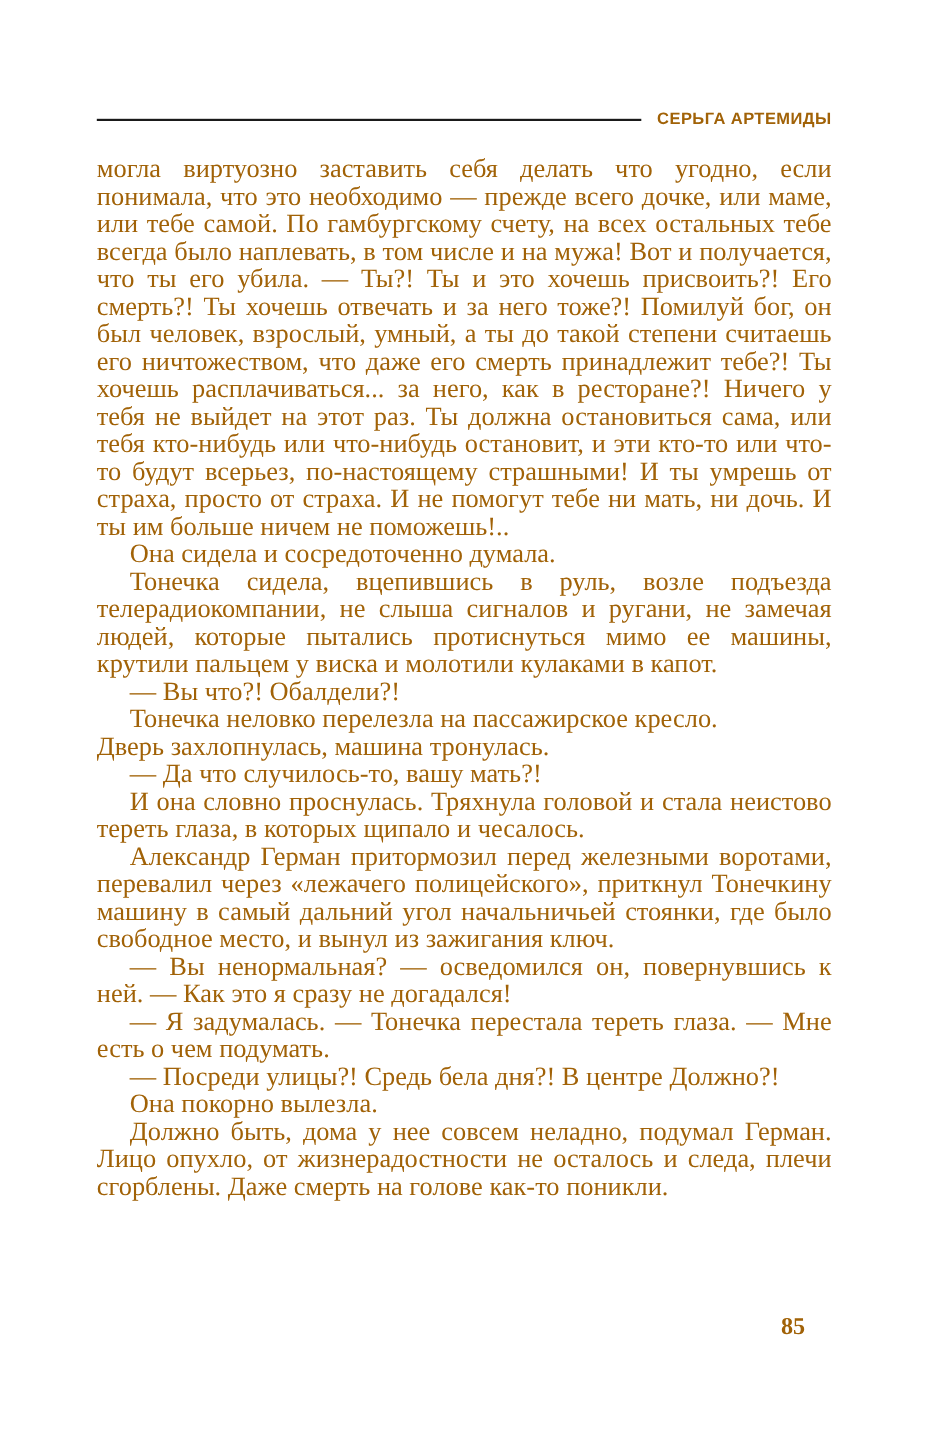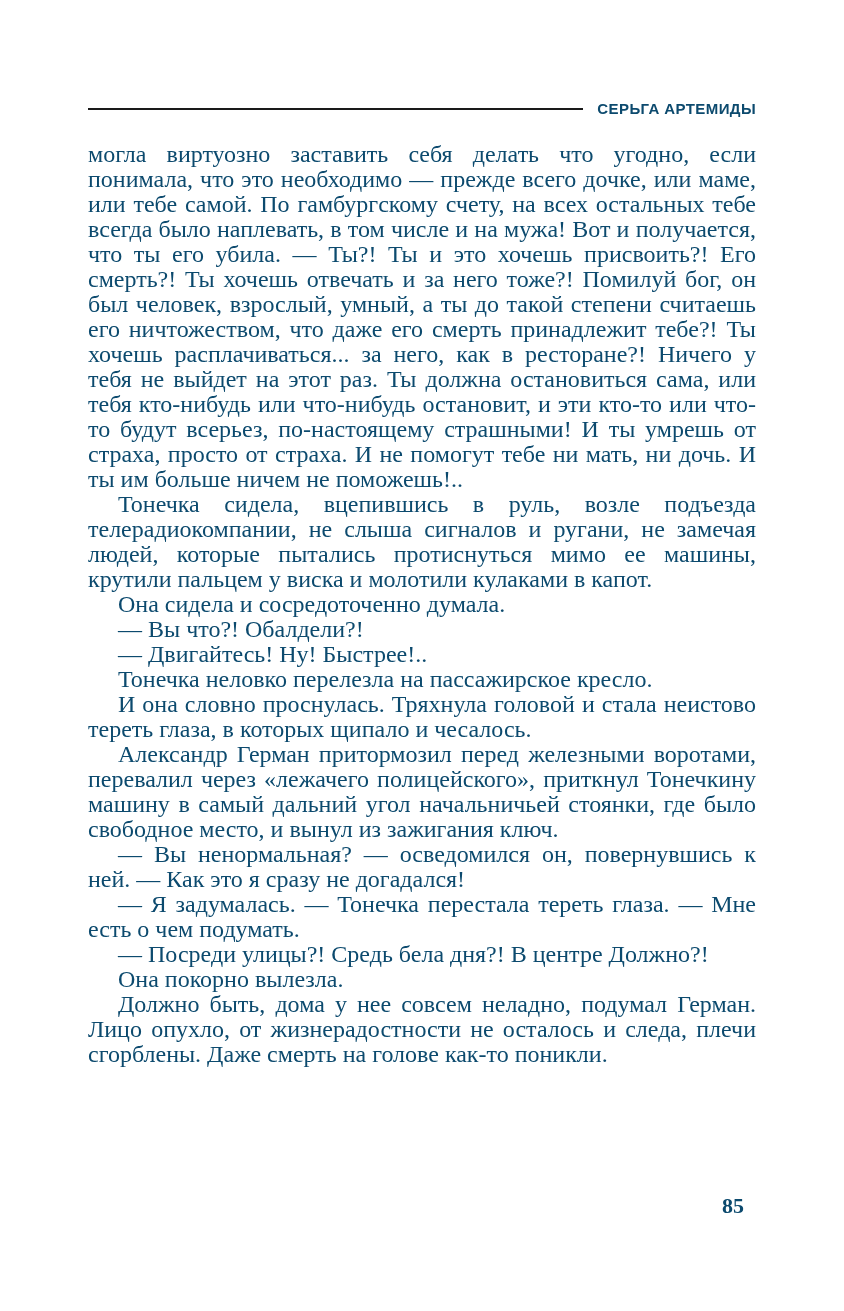--- a/index.html
+++ b/index.html
@@ -8,21 +8,21 @@
     background: #ffffff;
   }
   .page {
     position: relative;
     width: 844px;
     height: 1311px;
     background: #ffffff;
     box-sizing: border-box;
     padding: 98px 88px 0 88px;
     font-family: "Liberation Serif", "DejaVu Serif", serif;
-    color: #0c4a6e;
+    color: #a16207;
     overflow: hidden;
   }
   .running-header {
     display: flex;
     align-items: center;
     gap: 14px;
     height: 20px;
     margin-bottom: 24px;
   }
   .header-rule {
@@ -43,46 +43,47 @@
     font-size: 24px;
     line-height: 25px;
     text-align: justify;
     text-indent: 30px;
   }
   .body-text p.noindent {
     text-indent: 0;
   }
   .page-footer {
     position: absolute;
-    right: 100px;
+    right: 112px;
     bottom: 92px;
   }
   .page-number {
     font-family: "Liberation Serif", "DejaVu Serif", serif;
     font-weight: bold;
     font-size: 22px;
   }
 </style>
 </head>
 <body>
 
 <div class="page">
 
   <div class="running-header">
     <div class="header-rule"></div>
     <div class="header-title">СЕРЬГА АРТЕМИДЫ</div>
   </div>
 
   <div class="body-text">
     <p class="noindent">могла виртуозно заставить себя делать что угодно, если понимала, что это необходимо — прежде всего дочке, или маме, или тебе самой. По гамбургскому счету, на всех остальных тебе всегда было наплевать, в том числе и на мужа! Вот и получается, что ты его убила. — Ты?! Ты и это хочешь присвоить?! Его смерть?! Ты хочешь отвечать и за него тоже?! Помилуй бог, он был человек, взрослый, умный, а ты до такой степени считаешь его ничтожеством, что даже его смерть принадлежит тебе?! Ты хочешь расплачиваться... за него, как в ресторане?! Ничего у тебя не выйдет на этот раз. Ты должна остановиться сама, или тебя кто-нибудь или что-нибудь остановит, и эти кто-то или что-то будут всерьез, по-настоящему страшными! И ты умрешь от страха, просто от страха. И не помогут тебе ни мать, ни дочь. И ты им больше ничем не поможешь!..</p>
+    <p>Она сидела и сосредоточенно думала.</p>
     <p>Тонечка сидела, вцепившись в руль, возле подъезда телерадиокомпании, не слыша сигналов и ругани, не замечая людей, которые пытались протиснуться мимо ее машины, крутили пальцем у виска и молотили кулаками в капот.</p>
-    <p>Она сидела и сосредоточенно думала.</p>
     <p>— Вы что?! Обалдели?!</p>
-    <p>— Двигайтесь! Ну! Быстрее!..</p>
     <p>Тонечка неловко перелезла на пассажирское кресло.</p>
+    <p class="noindent">Дверь захлопнулась, машина тронулась.</p>
+    <p>— Да что случилось-то, вашу мать?!</p>
     <p>И она словно проснулась. Тряхнула головой и стала неистово тереть глаза, в которых щипало и чесалось.</p>
     <p>Александр Герман притормозил перед железными воротами, перевалил через «лежачего полицейского», приткнул Тонечкину машину в самый дальний угол начальничьей стоянки, где было свободное место, и вынул из зажигания ключ.</p>
     <p>— Вы ненормальная? — осведомился он, повернувшись к ней. — Как это я сразу не догадался!</p>
     <p>— Я задумалась. — Тонечка перестала тереть глаза. — Мне есть о чем подумать.</p>
     <p>— Посреди улицы?! Средь бела дня?! В центре Должно?!</p>
     <p>Она покорно вылезла.</p>
     <p>Должно быть, дома у нее совсем неладно, подумал Герман. Лицо опухло, от жизнерадостности не осталось и следа, плечи сгорблены. Даже смерть на голове как-то поникли.</p>
   </div>
 
   <div class="page-footer">

